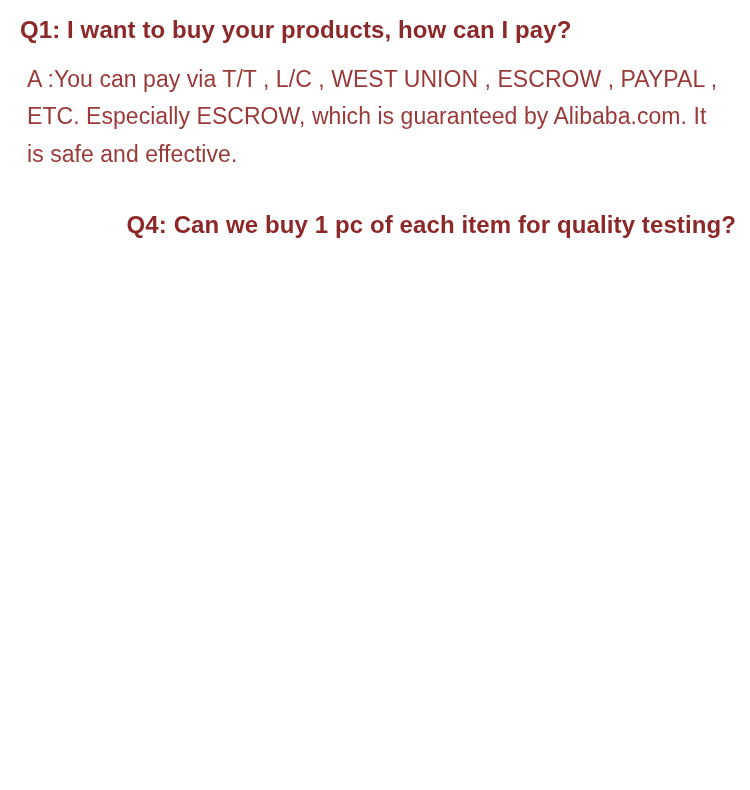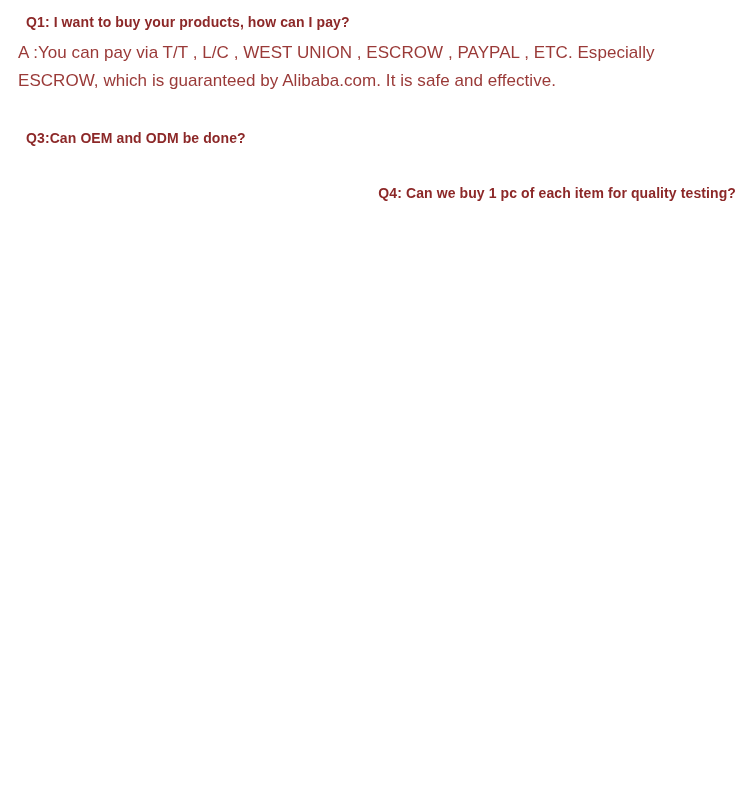--- a/index.html
+++ b/index.html
@@ -21,49 +21,48 @@
     padding: 12px 14px 0 14px;
   }
   .faq-block {
     margin-bottom: 34px;
   }
   .faq-block:last-child {
     margin-bottom: 0;
     text-align: right;
   }
   .question {
-    font-size: 14px;
+    font-size: 24px;
     font-weight: bold;
     color: #8c2828;
     line-height: 1.5;
-    margin: 0 0 6px 12px;
+    margin: 0 0 6px 6px;
     letter-spacing: 0.1px;
   }
   .answer {
-    font-size: 17px;
+    font-size: 23px;
     font-weight: normal;
     color: #9a3a38;
     line-height: 1.62;
-    margin: 4px;
+    margin: 13px;
     max-width: 716px;
     letter-spacing: 0.05px;
   }
 </style>
 </head>
 <body>
 
 <div class="page">
 
   <div class="faq-block">
     <p class="question">Q1: I want to buy your products, how can I pay?</p>
     <p class="answer">A :You can pay via T/T , L/C , WEST UNION , ESCROW , PAYPAL , ETC. Especially ESCROW, which is guaranteed by Alibaba.com. It is safe and effective.</p>
   </div>
 
 
   <div class="faq-block">
-    <p class="question">Q3:Can OEM and ODM be done?</p>
   </div>
 
   <div class="faq-block">
     <p class="question">Q4: Can we buy 1 pc of each item for quality testing?</p>
   </div>
 
 </div>
 
 </body></html>

